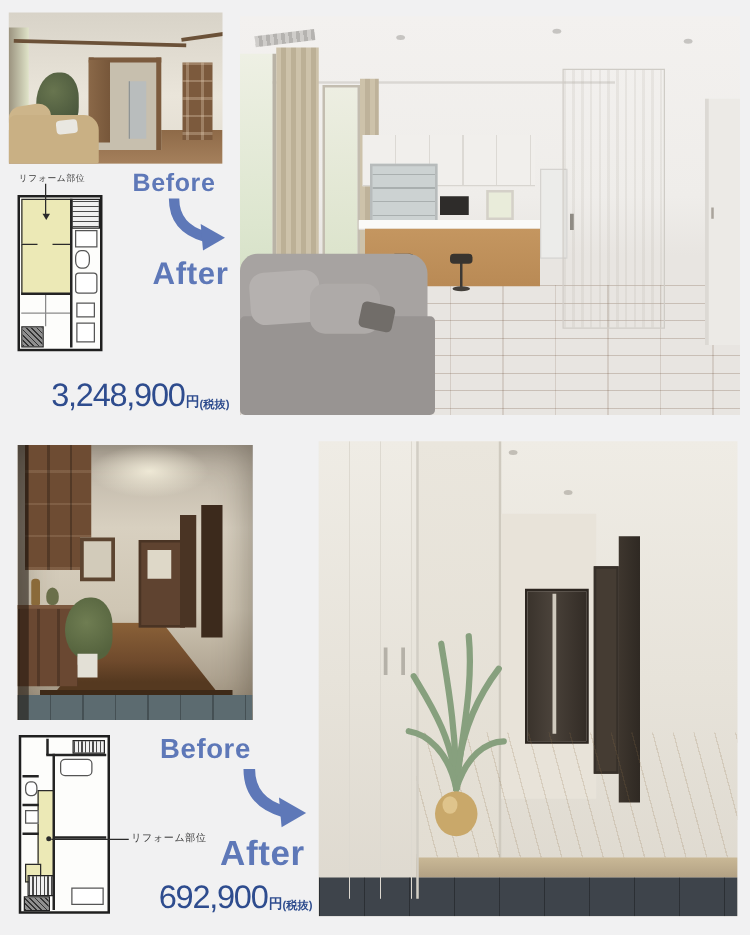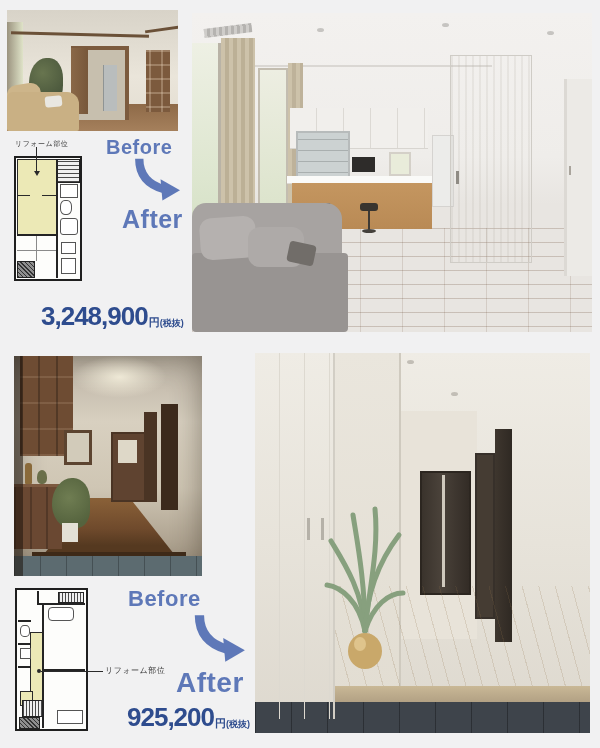--- a/index.html
+++ b/index.html
@@ -7,21 +7,21 @@
         font-family:"Liberation Sans","DejaVu Sans",sans-serif;margin:0 auto;}
   .abs{position:absolute;}
 
   
   .ba-label{position:absolute;color:#5e78b8;font-weight:bold;line-height:1;letter-spacing:.5px;}
   .before1{left:106px;top:137px;font-size:20px;}
   .after1{left:122px;top:207px;font-size:25px;}
   .before2{left:128px;top:588px;font-size:22px;}
   .after2{left:176px;top:669px;font-size:28px;}
   .price{position:absolute;display:flex;align-items:flex-end;color:#2e4c8e;line-height:1;}
-  .price .amt{font-size:26px;font-weight:bold;letter-spacing:-1px;}
+  .price .amt{font-size:26px;font-weight:normal;letter-spacing:-1px;}
   .price .unit{font-size:11px;font-weight:bold;padding:0 0 1px 1px;}
   .price .tax{font-size:9px;font-weight:bold;padding:0 0 1px 0;}
   .price1{left:41px;top:303px;}
   .price2{left:127px;top:704px;}
   .plan-note{position:absolute;font-size:7px;color:#3a3a3a;letter-spacing:.5px;line-height:1;}
   .note1{left:15px;top:140px;}
   .note2{left:105px;top:667px;font-size:8px;}
   .ptr-line-v{left:36px;top:147px;width:1px;height:25px;background:#2a2a2a;z-index:5;}
   .ptr-head-v{left:34px;top:171px;width:0;height:0;border-left:3px solid transparent;
               border-right:3px solid transparent;border-top:5px solid #2a2a2a;z-index:5;}
@@ -319,19 +319,19 @@
     <div class="plan-note note2">リフォーム部位</div>
 
     <div class="ba-label before2">Before</div>
     <svg class="arrow-svg arr2" viewBox="0 0 60 54">
       <path d="M13 3 C 13 20, 22 31, 40 36" fill="none" stroke="#5e78b8" stroke-width="9"></path>
       <polygon points="36,25 57,37 38,48" fill="#5e78b8"></polygon>
     </svg>
     <div class="ba-label after2">After</div>
 
     <div class="price price2">
-      <span class="amt">925,200</span>
+      <span class="amt">692,900</span>
       <span class="unit">円</span>
       <span class="tax">(税抜)</span>
     </div>
   </section>
 
 </div>
 
 </body></html>

